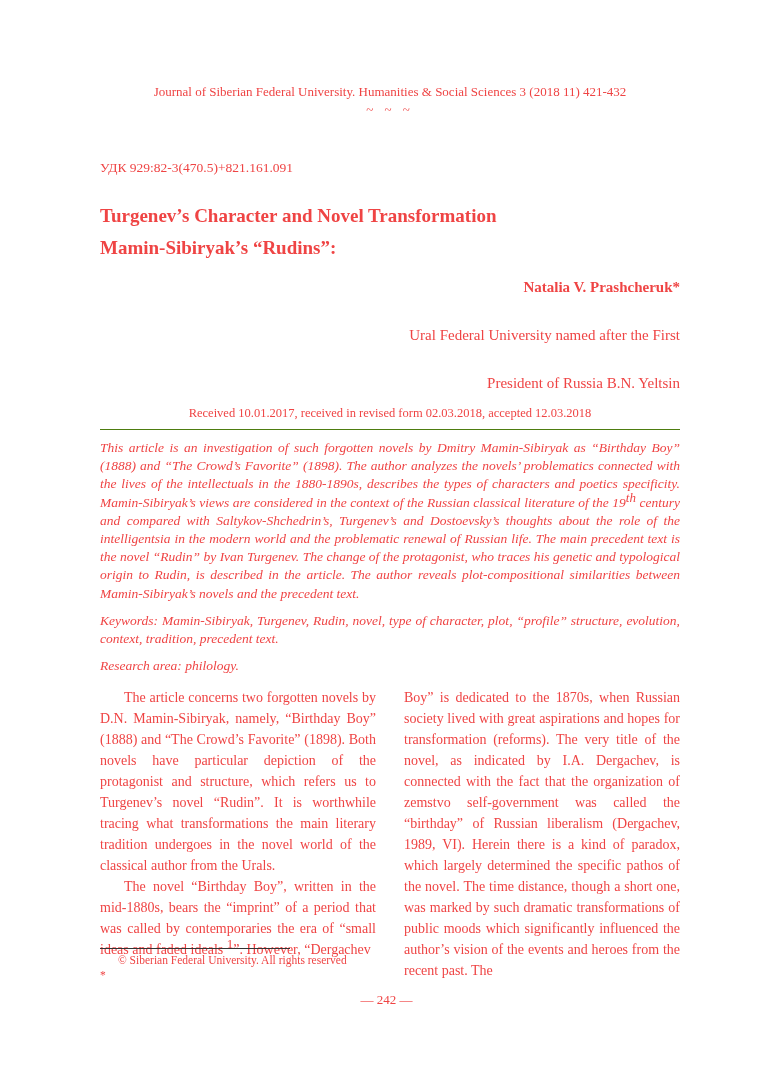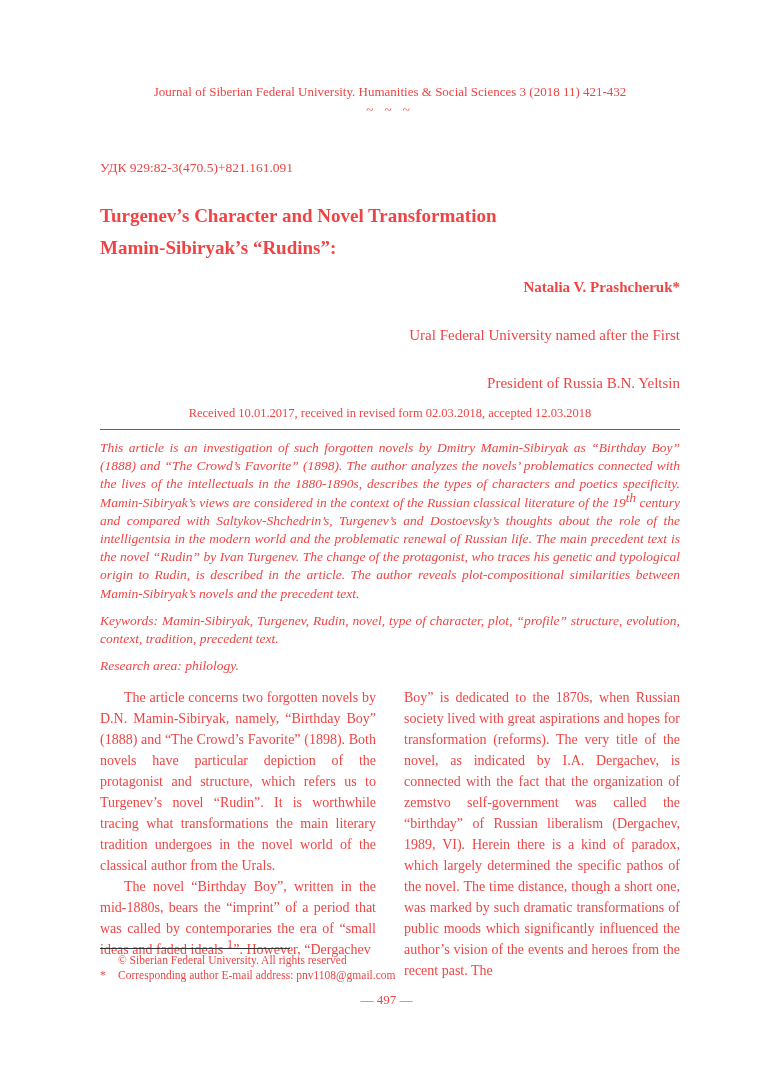--- a/index.html
+++ b/index.html
@@ -89,18 +89,17 @@
     <div class="col">
       <p class="body-para">Boy” is dedicated to the 1870s, when Russian society lived with great aspirations and hopes for transformation (reforms). The very title of the novel, as indicated by I.A. Dergachev, is connected with the fact that the organization of zemstvo self-government was called the “birthday” of Russian liberalism (Dergachev, 1989, VI). Herein there is a kind of paradox, which largely determined the specific pathos of the novel. The time distance, though a short one, was marked by such dramatic transformations of public moods which significantly influenced the author’s vision of the events and heroes from the recent past. The</p>
     </div>
   </div>
 
   <div class="footer">
     <div class="fn-rule"></div>
     <div class="fn-line copyright">© Siberian Federal University. All rights reserved</div>
     <div class="fn-line corr">
       <span class="fn-marker">*</span>
-      <span>Corresponding author E-mail address: pnv1108@gmail.com</span>
     </div>
-    <div class="page-number">— 497 —</div>
+    <div class="page-number">— 242 —</div>
   </div>
 
 </div>
 
 </body></html>

